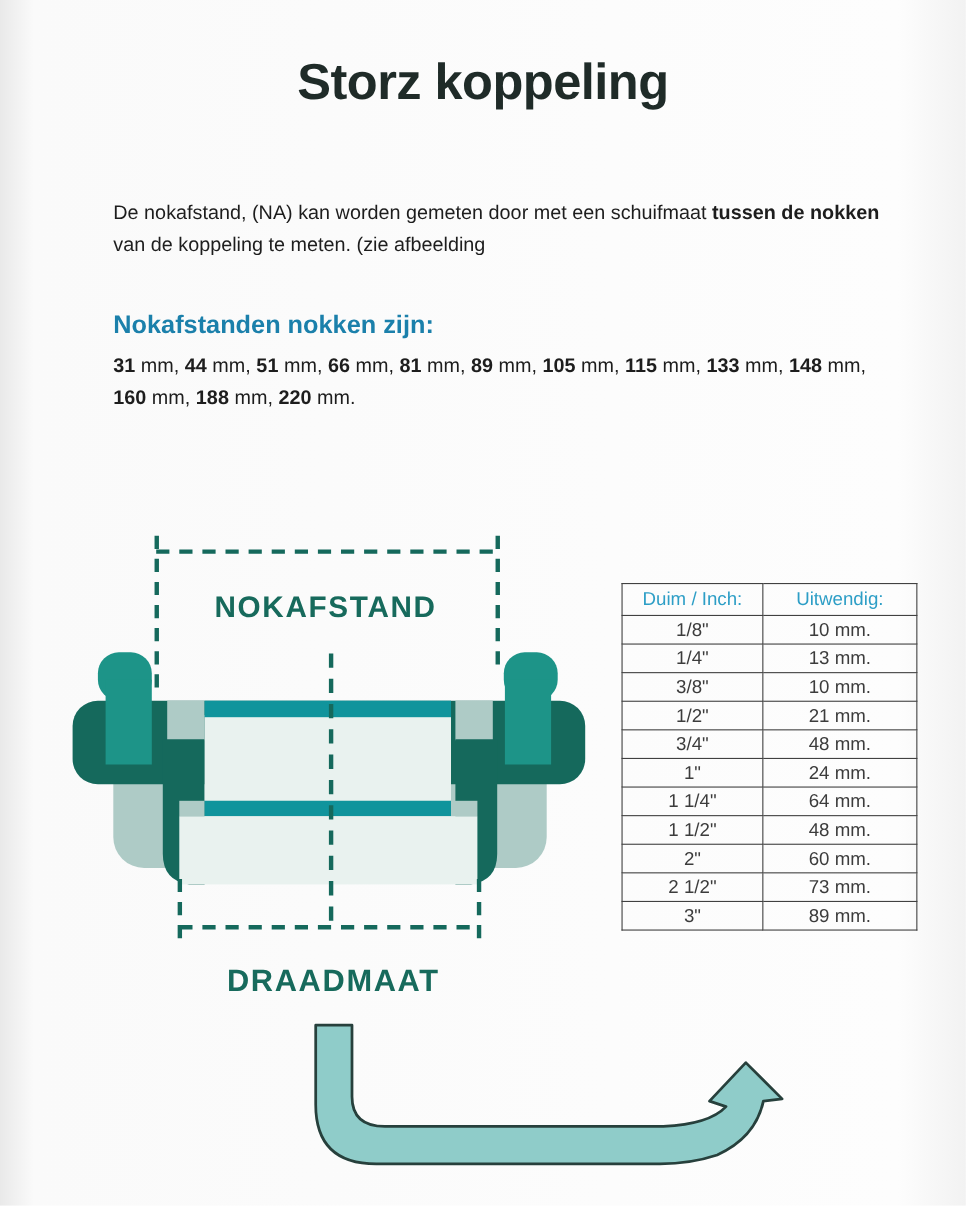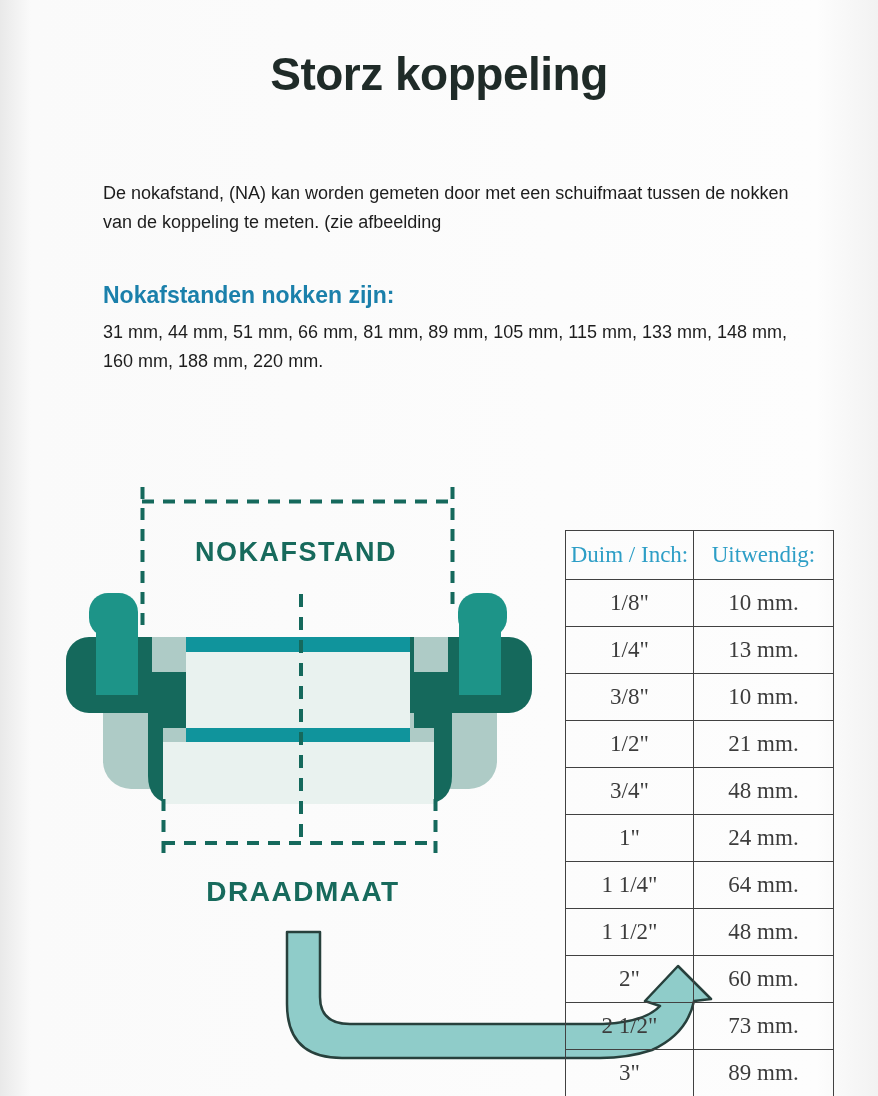--- a/index.html
+++ b/index.html
@@ -24,33 +24,32 @@
     color:var(--heading-blue,#1b80ab);
   }
   #heading-measure{top:142px;}
   #heading-sizes{top:282px;}
   .body-par{
     position:absolute;left:103px;margin:0;
     font-size:18px;line-height:29px;color:#1d1d1d;
   }
   #intro-par{top:179px;width:700px;}
   #sizes-par{top:318px;width:695px;}
-  .b{font-weight:normal;}
+  .b{font-weight:bold;}
 
   
   .dim-table{
     position:absolute;left:565px;top:530px;
     border-collapse:collapse;table-layout:fixed;
     background:transparent;
   }
   .dim-table th,.dim-table td{
     border:1.6px solid #414141;
-    padding:10px 4px;text-align:center;vertical-align:middle;
-    font-size:23px;
-    font-family:Liberation Serif, serif;
+    padding:0 4px;text-align:center;vertical-align:middle;
+    font-size:17px;
   }
   .dim-table th{
     height:28px;font-weight:normal;
     color:var(--table-header-blue,#2d9ec6);
   }
   .dim-table td{height:25px;color:#3c3c3c;}
   .col-inch{width:128px;}
   .col-mm{width:140px;}
 
   .diagram-svg{position:absolute;left:40px;top:470px;}

